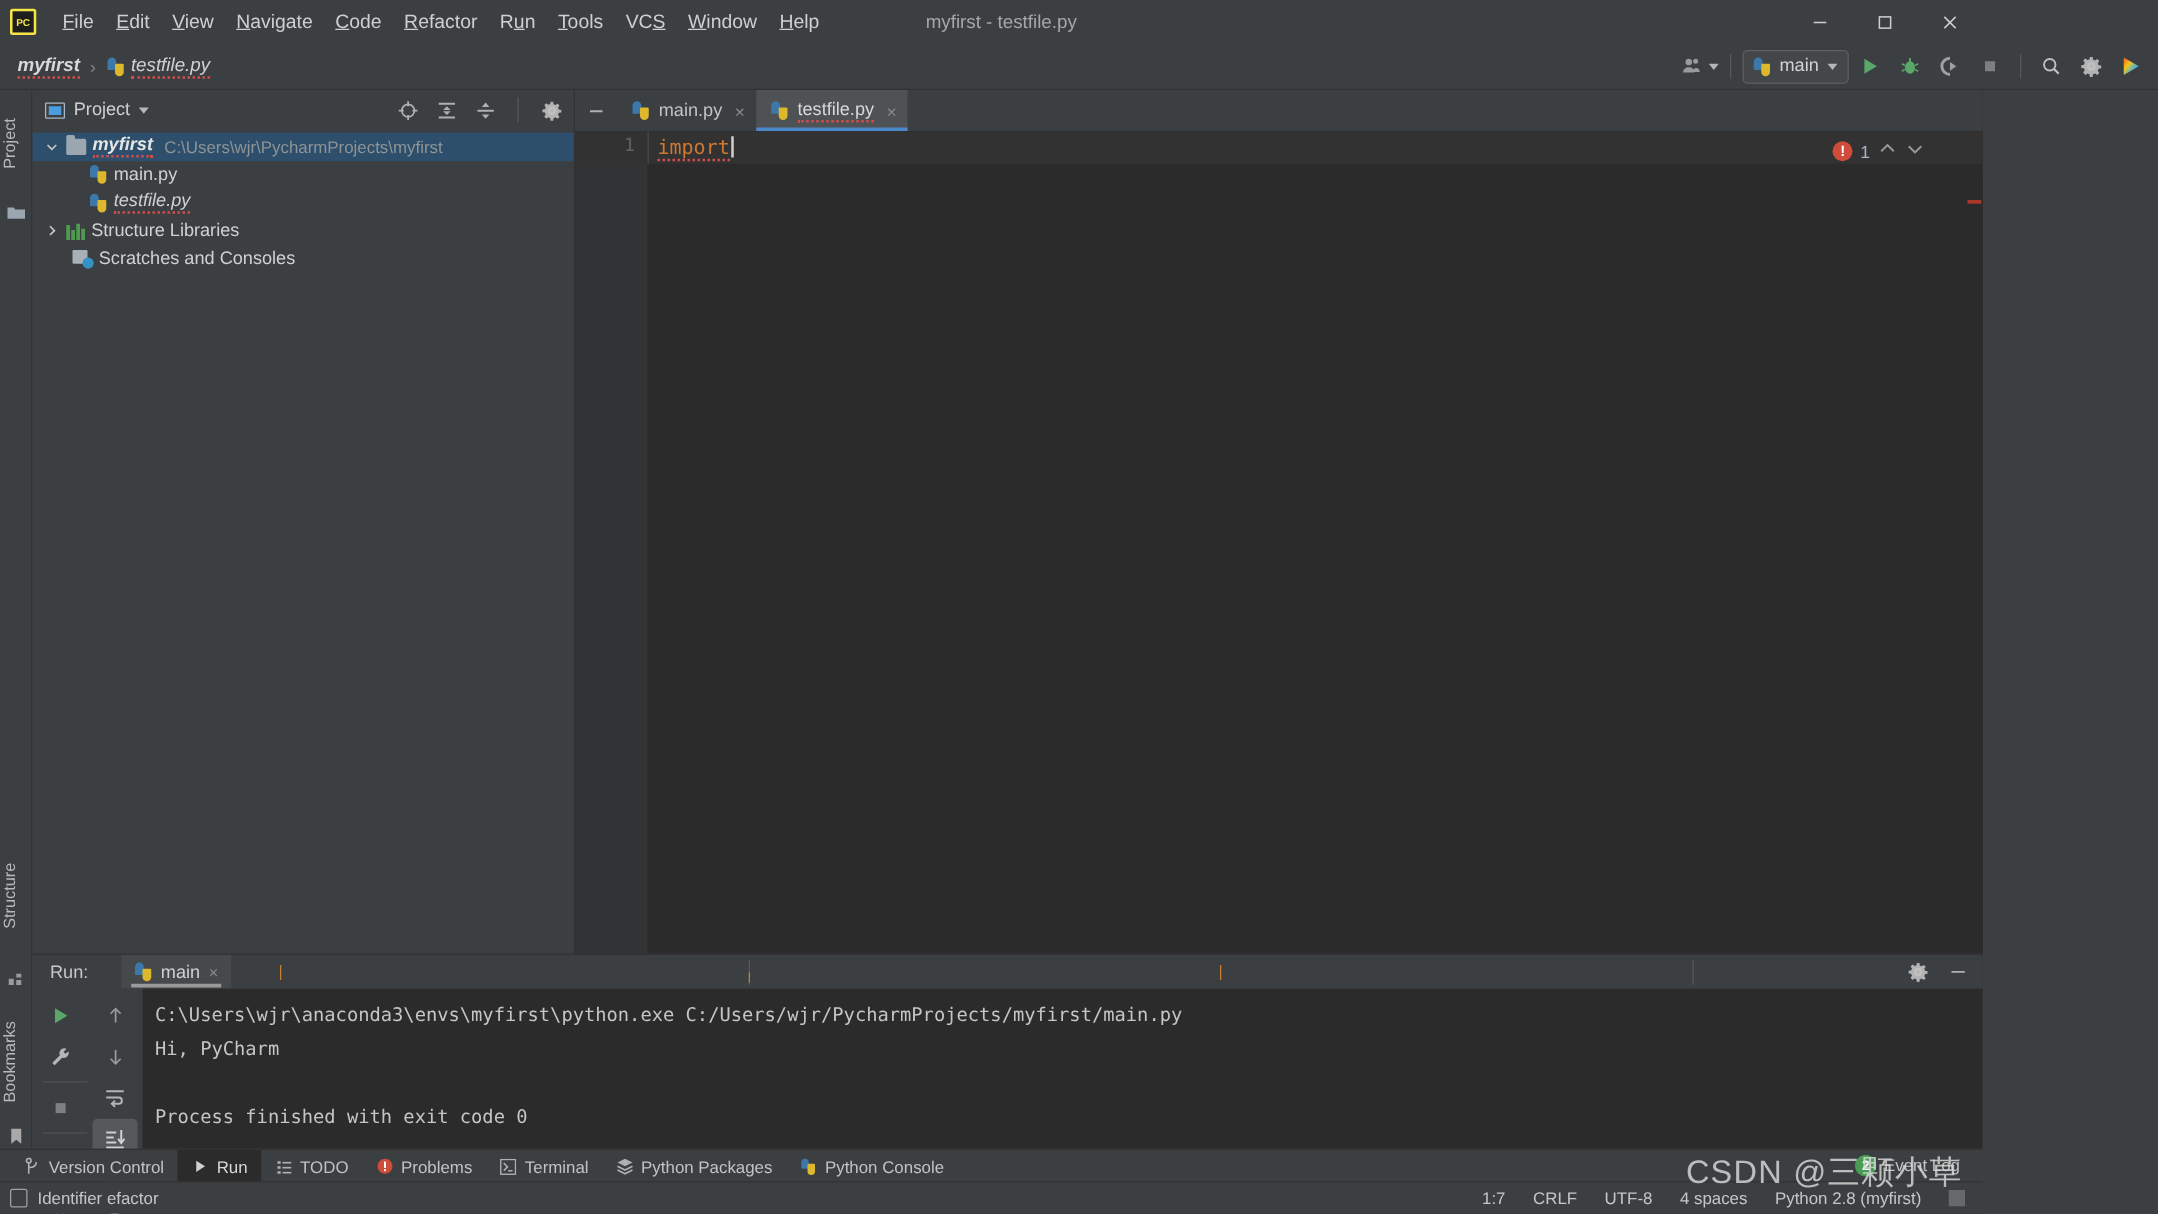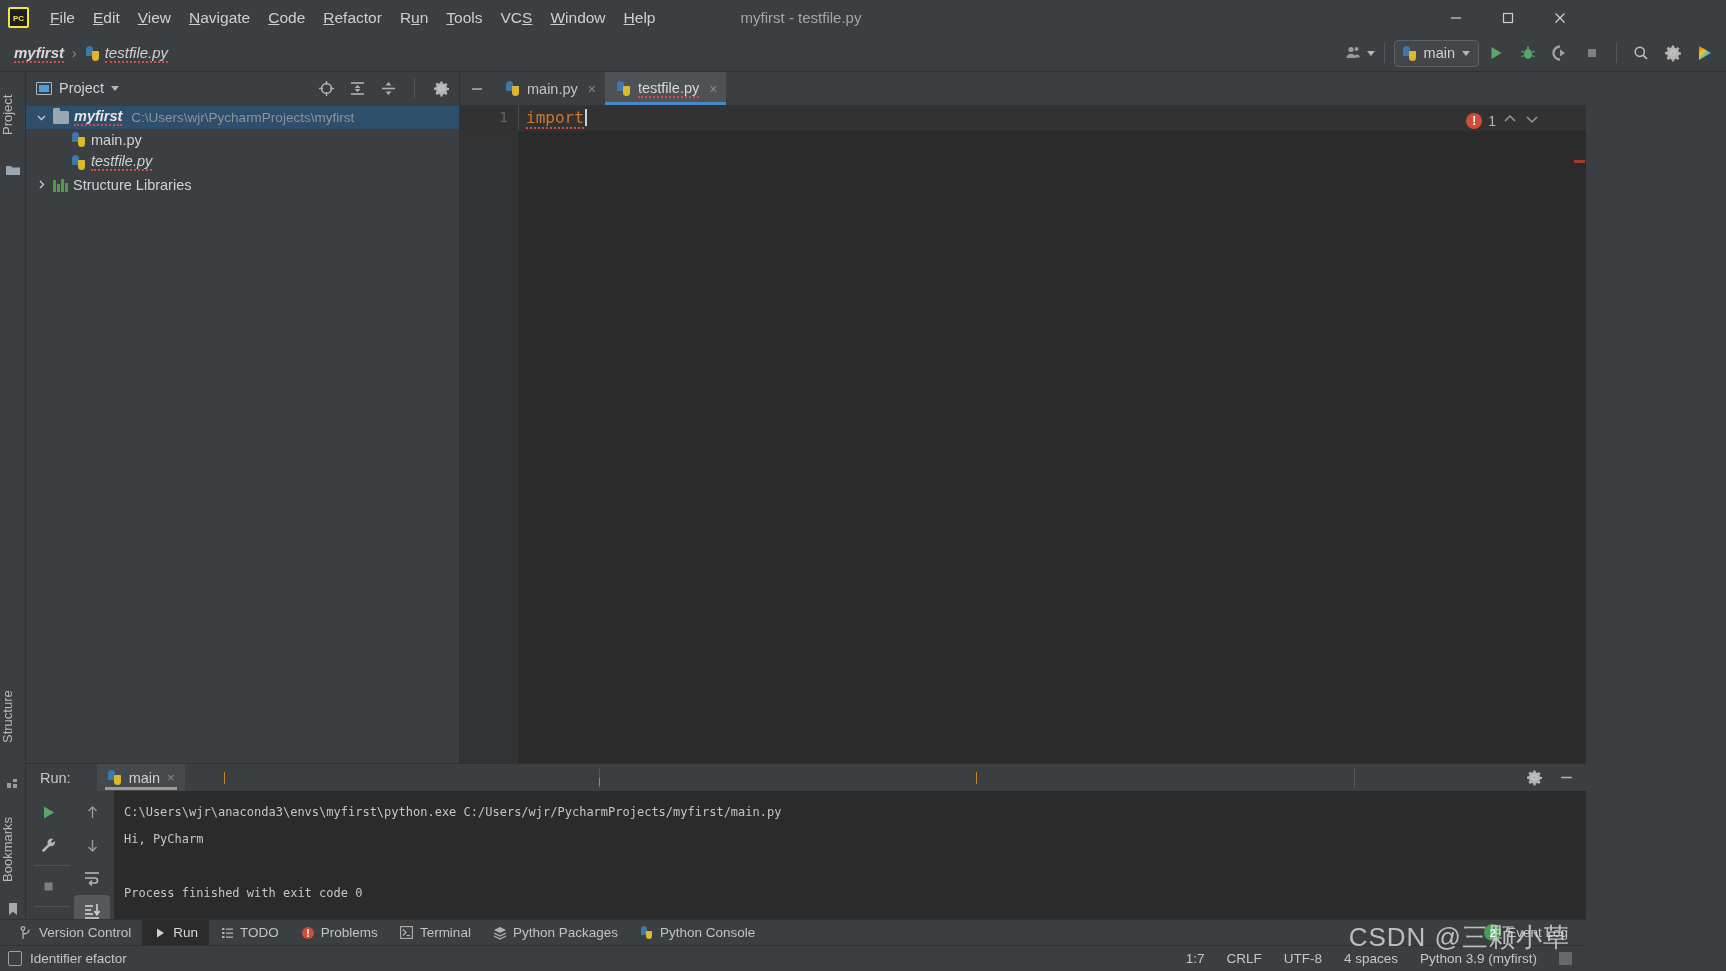--- a/index.html
+++ b/index.html
@@ -203,28 +203,28 @@
   .runtools { width: 44px; background: #3c3f41; padding-top: 4px; flex: 0 0 auto; }
   .runtools2 { width: 44px; background: #3c3f41; padding-top: 4px; flex: 0 0 auto; }
   .rt {
     width: 36px; height: 32px; margin: 1px 4px; display: flex; align-items: center; justify-content: center;
     color: #a9a9a9; border-radius: 4px;
   }
   .rt.sel { background: #55595b; }
   .rt.divider { height: 1px; margin: 4px 8px; background: #4e5254; }
   .console {
     flex: 1 1 auto; background: #2b2b2b; font-family: "DejaVu Sans Mono", monospace;
-    font-size: 12px; color: #c5c5c5; padding: 8px 0 0 10px; line-height: 27px;
+    font-size: 15px; color: #c5c5c5; padding: 8px 0 0 10px; line-height: 27px;
     overflow: hidden; white-space: pre;
   }
 
   
   .bottombar {
     position: absolute; left: 0; right: 0; bottom: 26px; height: 26px;
-    background: #3c3f41; display: flex; align-items: center; padding-left: 8px;
+    background: #3c3f41; display: flex; padding-left: 8px;
     border-top: 1px solid #323232;
   }
   .bt {
     display: flex; align-items: center; gap: 6px; height: 26px; padding: 0 11px;
     font-size: 13.5px; color: #c2c2c2; white-space: nowrap;
   }
   .bt.active { background: #2b2b2b; color: #d8d8d8; }
   .bt-ic { width: 14px; height: 14px; display: flex; align-items: center; justify-content: center; color: #b0b0b0; }
   .evlog { margin-left: auto; display: flex; align-items: center; gap: 6px; padding-right: 18px; font-size: 13.5px; color: #c2c2c2; }
   .ev-badge {
@@ -476,20 +476,28 @@
         </span>
         <span class="lib-ic">
           <i style="height:12px"></i>
             <i style="height:8px"></i>
             <i style="height:13px"></i>
             <i style="height:9px"></i>
         </span>
         <span class="tlabel">Structure Libraries</span>
       </div>
 
+      <div class="trow">
+        <span class="tind" style="width:19px"></span>
+        <span class="scr-ic">
+            <i class="sq"></i>
+            <i class="cl"></i>
+          </span>
+        <span class="tlabel">Scratches and Consoles</span>
+      </div>
     </div>
   </div>
 
   <div class="editorwrap">
     <div class="tabsrow">
       <div class="tab-collapse">
         <svg width="16" height="16" viewBox="0 0 16 16">
             <line x1="3" y1="8" x2="13" y2="8" stroke="#b0b0b0" stroke-width="1.5"></line>
           </svg>
       </div>
@@ -743,19 +751,19 @@
   <div class="statusbar">
     <div class="status-msg">
       <span class="st-ic"></span>
       <span>Identifier efactor</span>
     </div>
     <div class="status-right">
       <span>1:7</span>
       <span>CRLF</span>
       <span>UTF-8</span>
       <span>4 spaces</span>
-      <span>Python 3.9 (myfirst)</span>
+      <span>Python 2.8 (myfirst)</span>
       <span class="grip"></span>
     </div>
   </div>
 
   <div class="watermark">CSDN @三颗小草</div>
 </div>
 
 </body></html>

